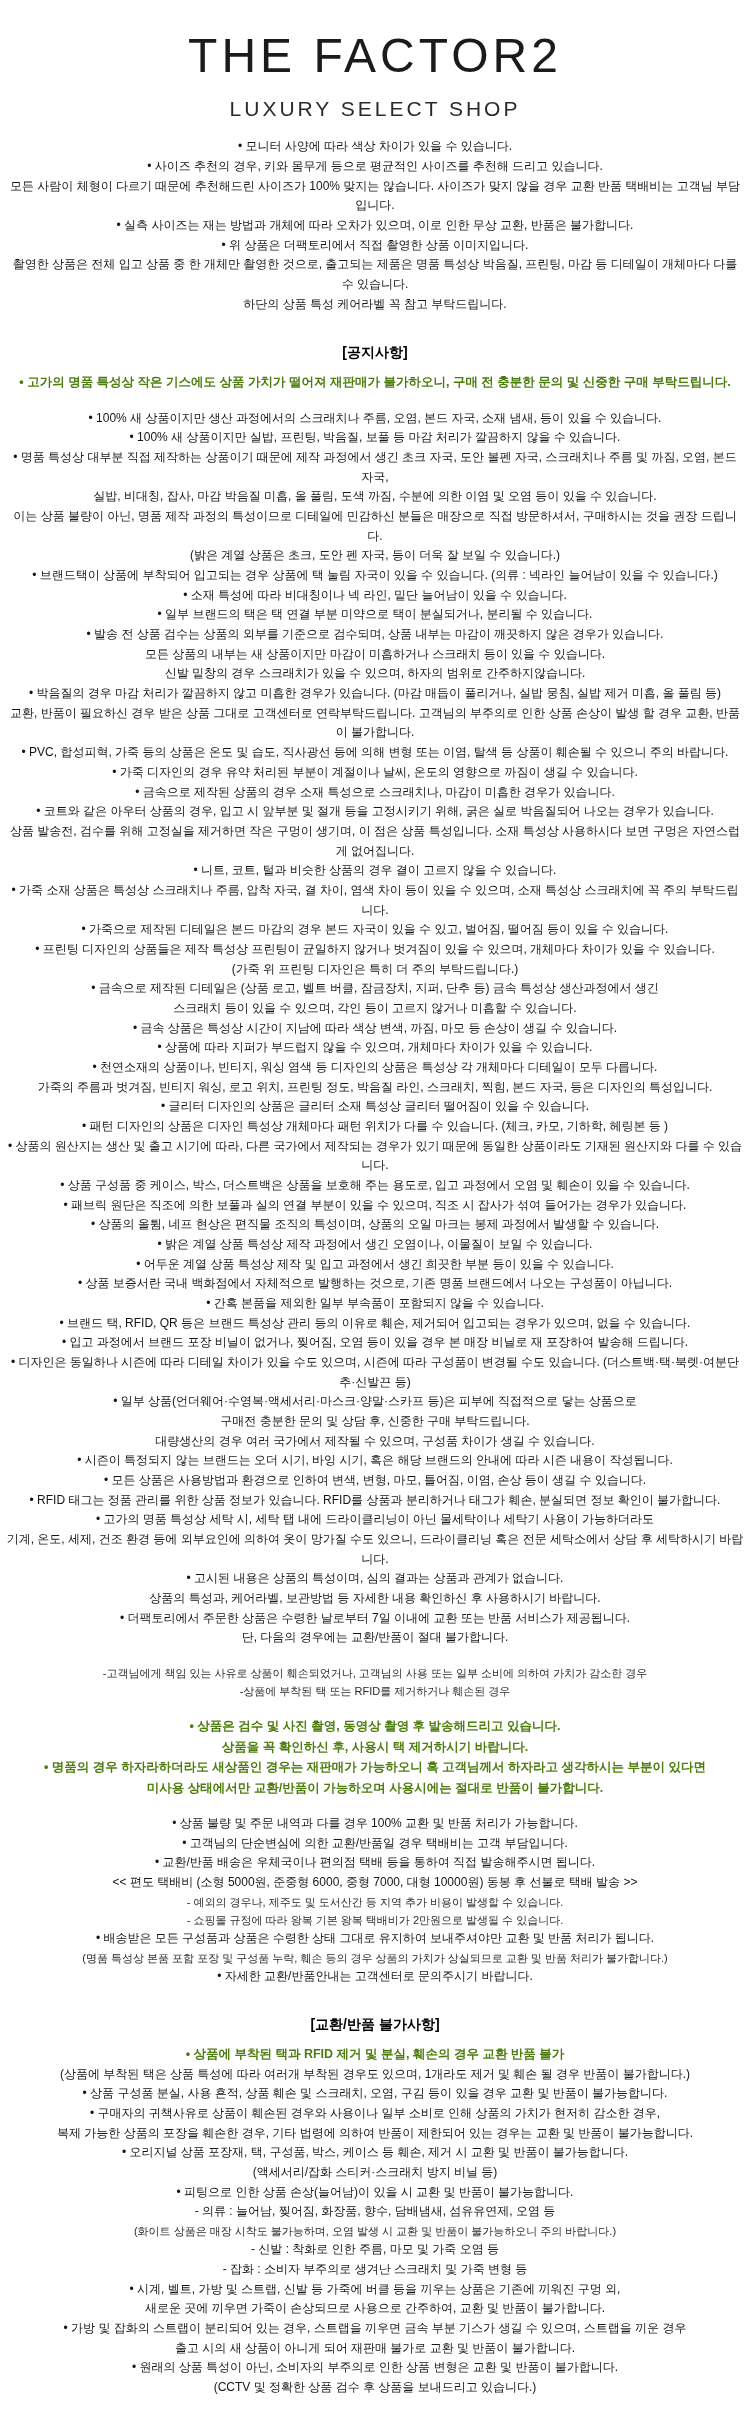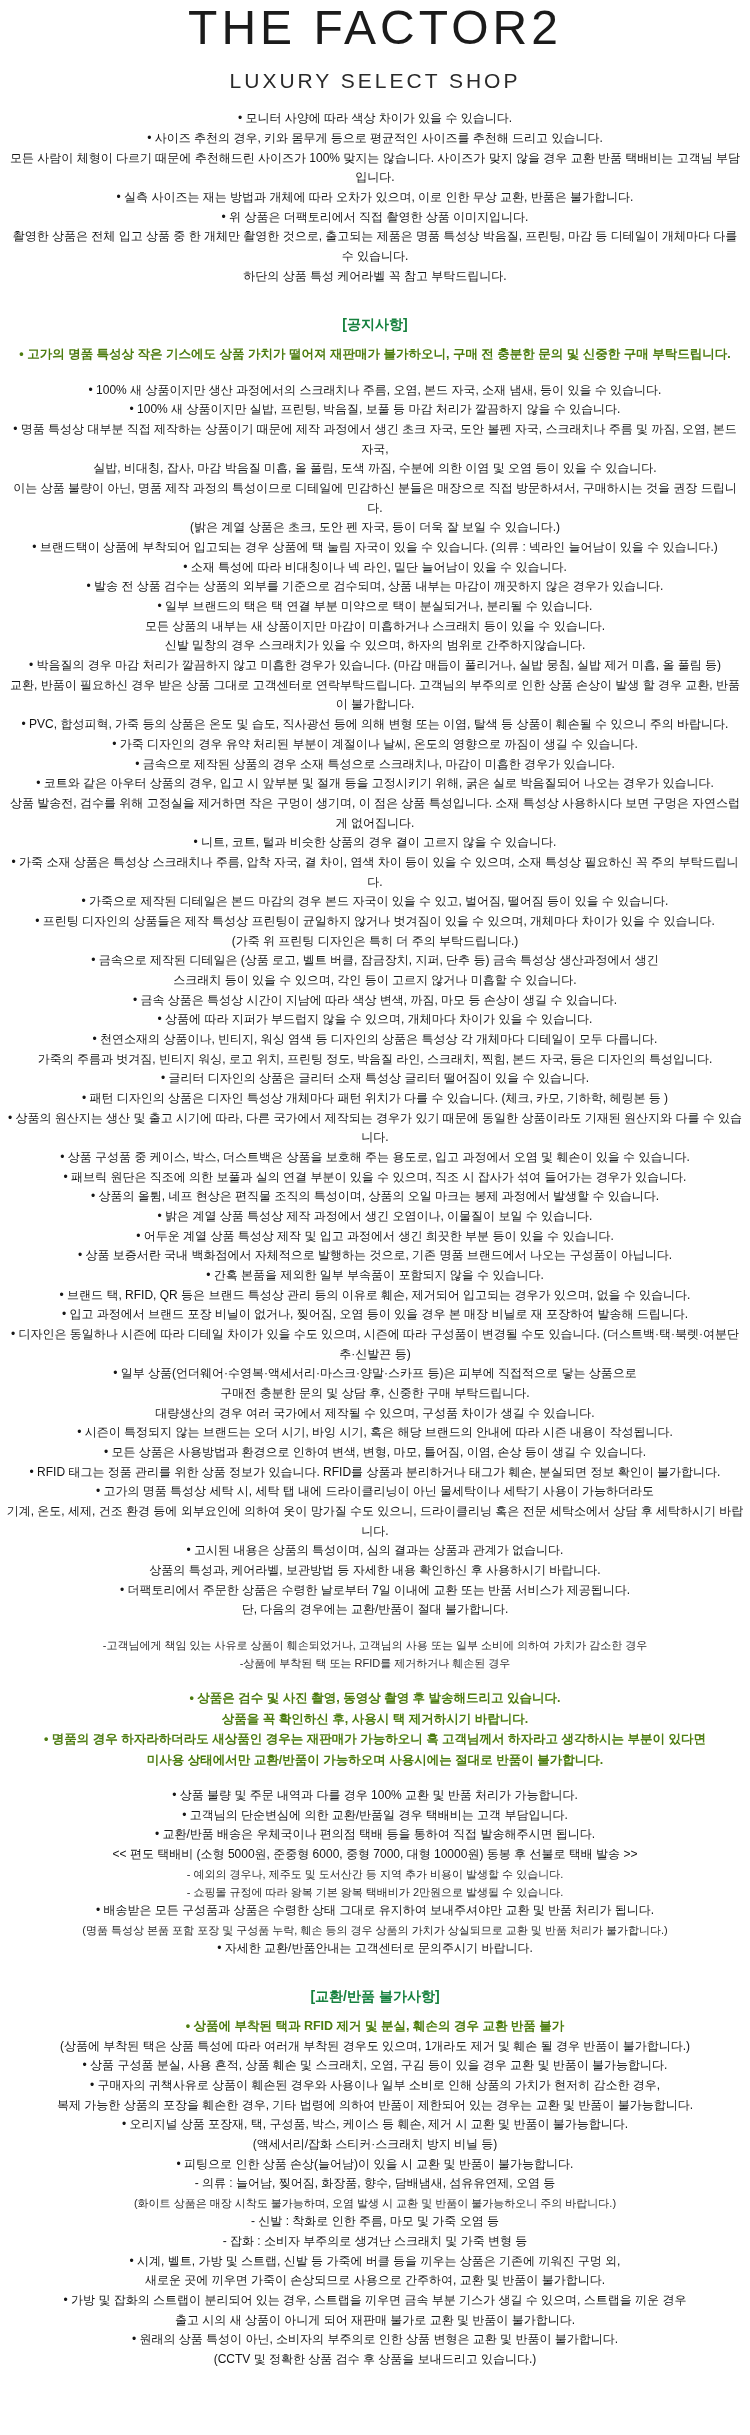--- a/index.html
+++ b/index.html
@@ -5,21 +5,21 @@
   html, body { margin: 0; padding: 0; background: #ffffff; }
   .page {
     width: 750px;
     margin: 0 auto;
     background: #ffffff;
     color: #111111;
     text-align: center;
     font-family: "Liberation Sans", sans-serif;
     padding-bottom: 14px;
   }
-  header.logo { padding-top: 0; }
+  header.logo { padding-top: 28px; }
   .logo-title {
     font-size: 48px;
     font-weight: 300;
     letter-spacing: 4px;
     color: #1b1b1b;
     line-height: 1.15;
     font-family: "Liberation Sans", sans-serif;
   }
   .logo-sub {
     font-size: 21px;
@@ -36,21 +36,21 @@
     color: #151515;
     white-space: normal;
     padding: 0 6px;
   }
   .line.b { font-weight: bold; font-size: 12.5px; color: #4d7c0f; }
   .line.s { font-size: 11px; color: #2b2b2b; }
   .line.g { height: 16px; }
   .sec-heading {
     font-size: 14px;
     font-weight: bold;
-    color: #15803d;
+    color: #000000;
     margin: 30px 0 10px 0;
   }
 </style>
 </head>
 <body>
 
 <div class="page">
 
   <header class="logo">
     <div class="logo-title">THE FACTOR2</div>
@@ -73,33 +73,33 @@
         <div class="line b">• 고가의 명품 특성상 작은 기스에도 상품 가치가 떨어져 재판매가 불가하오니, 구매 전 충분한 문의 및 신중한 구매 부탁드립니다.</div>
         <div class="line g">&nbsp;</div>
         <div class="line n">• 100% 새 상품이지만 생산 과정에서의 스크래치나 주름, 오염, 본드 자국, 소재 냄새, 등이 있을 수 있습니다.</div>
         <div class="line n">• 100% 새 상품이지만 실밥, 프린팅, 박음질, 보풀 등 마감 처리가 깔끔하지 않을 수 있습니다.</div>
         <div class="line n">• 명품 특성상 대부분 직접 제작하는 상품이기 때문에  제작 과정에서 생긴 초크 자국, 도안 볼펜 자국, 스크래치나 주름 및 까짐, 오염, 본드 자국,</div>
         <div class="line n">실밥, 비대칭, 잡사, 마감 박음질 미흡, 올 풀림, 도색 까짐, 수분에 의한 이염 및 오염 등이 있을 수 있습니다.</div>
         <div class="line n">이는 상품 불량이 아닌, 명품 제작 과정의 특성이므로 디테일에 민감하신 분들은 매장으로 직접 방문하셔서, 구매하시는 것을 권장 드립니다.</div>
         <div class="line n">(밝은 계열 상품은 초크, 도안 펜 자국, 등이 더욱 잘 보일 수 있습니다.)</div>
         <div class="line n">• 브랜드택이 상품에 부착되어 입고되는 경우 상품에 택 눌림 자국이 있을 수 있습니다. (의류 : 넥라인 늘어남이 있을 수 있습니다.)</div>
         <div class="line n">• 소재 특성에 따라 비대칭이나 넥 라인, 밑단 늘어남이 있을 수 있습니다.</div>
+        <div class="line n">• 일부 브랜드의 택은 택 연결 부분 미약으로 택이 분실되거나, 분리될 수 있습니다.</div>
         <div class="line n">• 발송 전 상품 검수는 상품의 외부를 기준으로 검수되며, 상품 내부는 마감이 깨끗하지 않은 경우가 있습니다.</div>
-        <div class="line n">• 일부 브랜드의 택은 택 연결 부분 미약으로 택이 분실되거나, 분리될 수 있습니다.</div>
         <div class="line n">모든 상품의 내부는 새 상품이지만 마감이 미흡하거나 스크래치 등이 있을 수 있습니다.</div>
         <div class="line n">신발 밑창의 경우 스크래치가 있을 수 있으며, 하자의 범위로 간주하지않습니다.</div>
         <div class="line n">• 박음질의 경우 마감 처리가 깔끔하지 않고 미흡한 경우가 있습니다. (마감 매듭이 풀리거나, 실밥 뭉침, 실밥 제거 미흡, 올 풀림 등)</div>
         <div class="line n">교환, 반품이 필요하신 경우 받은 상품 그대로 고객센터로 연락부탁드립니다. 고객님의 부주의로 인한 상품 손상이 발생 할 경우 교환, 반품이 불가합니다.</div>
         <div class="line n">• PVC, 합성피혁, 가죽 등의 상품은 온도 및 습도, 직사광선 등에 의해 변형 또는 이염, 탈색 등 상품이 훼손될 수 있으니 주의 바랍니다.</div>
         <div class="line n">• 가죽 디자인의 경우 유약 처리된 부분이 계절이나 날씨, 온도의 영향으로 까짐이 생길 수 있습니다.</div>
         <div class="line n">• 금속으로 제작된 상품의 경우 소재 특성으로 스크래치나, 마감이 미흡한 경우가 있습니다.</div>
         <div class="line n">• 코트와 같은 아우터 상품의 경우, 입고 시 앞부분 및 절개 등을 고정시키기 위해, 굵은 실로 박음질되어 나오는 경우가 있습니다.</div>
         <div class="line n">상품 발송전, 검수를 위해 고정실을 제거하면 작은 구멍이 생기며, 이 점은 상품 특성입니다. 소재 특성상 사용하시다 보면 구멍은 자연스럽게 없어집니다.</div>
         <div class="line n">• 니트, 코트, 털과 비슷한 상품의 경우 결이 고르지 않을 수 있습니다.</div>
-        <div class="line n">• 가죽 소재 상품은 특성상 스크래치나 주름, 압착 자국, 결 차이, 염색 차이 등이 있을 수 있으며, 소재 특성상 필요하신 꼭 주의 부탁드립니다.</div>
+        <div class="line n">• 가죽 소재 상품은 특성상 스크래치나 주름, 압착 자국, 결 차이, 염색 차이 등이 있을 수 있으며, 소재 특성상 스크래치에 꼭 주의 부탁드립니다.</div>
         <div class="line n">• 가죽으로 제작된 디테일은 본드 마감의 경우 본드 자국이 있을 수 있고, 벌어짐, 떨어짐 등이 있을 수 있습니다.</div>
         <div class="line n">• 프린팅 디자인의 상품들은 제작 특성상 프린팅이 균일하지 않거나 벗겨짐이 있을 수 있으며, 개체마다 차이가 있을 수 있습니다.</div>
         <div class="line n">(가죽 위 프린팅 디자인은 특히 더 주의 부탁드립니다.)</div>
         <div class="line n">• 금속으로 제작된 디테일은 (상품 로고, 벨트 버클, 잠금장치, 지퍼, 단추 등) 금속 특성상 생산과정에서 생긴</div>
         <div class="line n">스크래치 등이 있을 수 있으며, 각인 등이 고르지 않거나 미흡할 수 있습니다.</div>
         <div class="line n">• 금속 상품은 특성상 시간이 지남에 따라 색상 변색, 까짐, 마모 등 손상이 생길 수 있습니다.</div>
         <div class="line n">• 상품에 따라 지퍼가 부드럽지 않을 수 있으며, 개체마다 차이가 있을 수 있습니다.</div>
         <div class="line n">• 천연소재의 상품이나, 빈티지, 워싱 염색 등 디자인의 상품은 특성상 각 개체마다 디테일이 모두 다릅니다.</div>
         <div class="line n">가죽의 주름과 벗겨짐, 빈티지 워싱, 로고 위치, 프린팅 정도, 박음질 라인, 스크래치, 찍힘, 본드 자국, 등은 디자인의 특성입니다.</div>
         <div class="line n">• 글리터 디자인의 상품은 글리터 소재 특성상 글리터 떨어짐이 있을 수 있습니다.</div>

